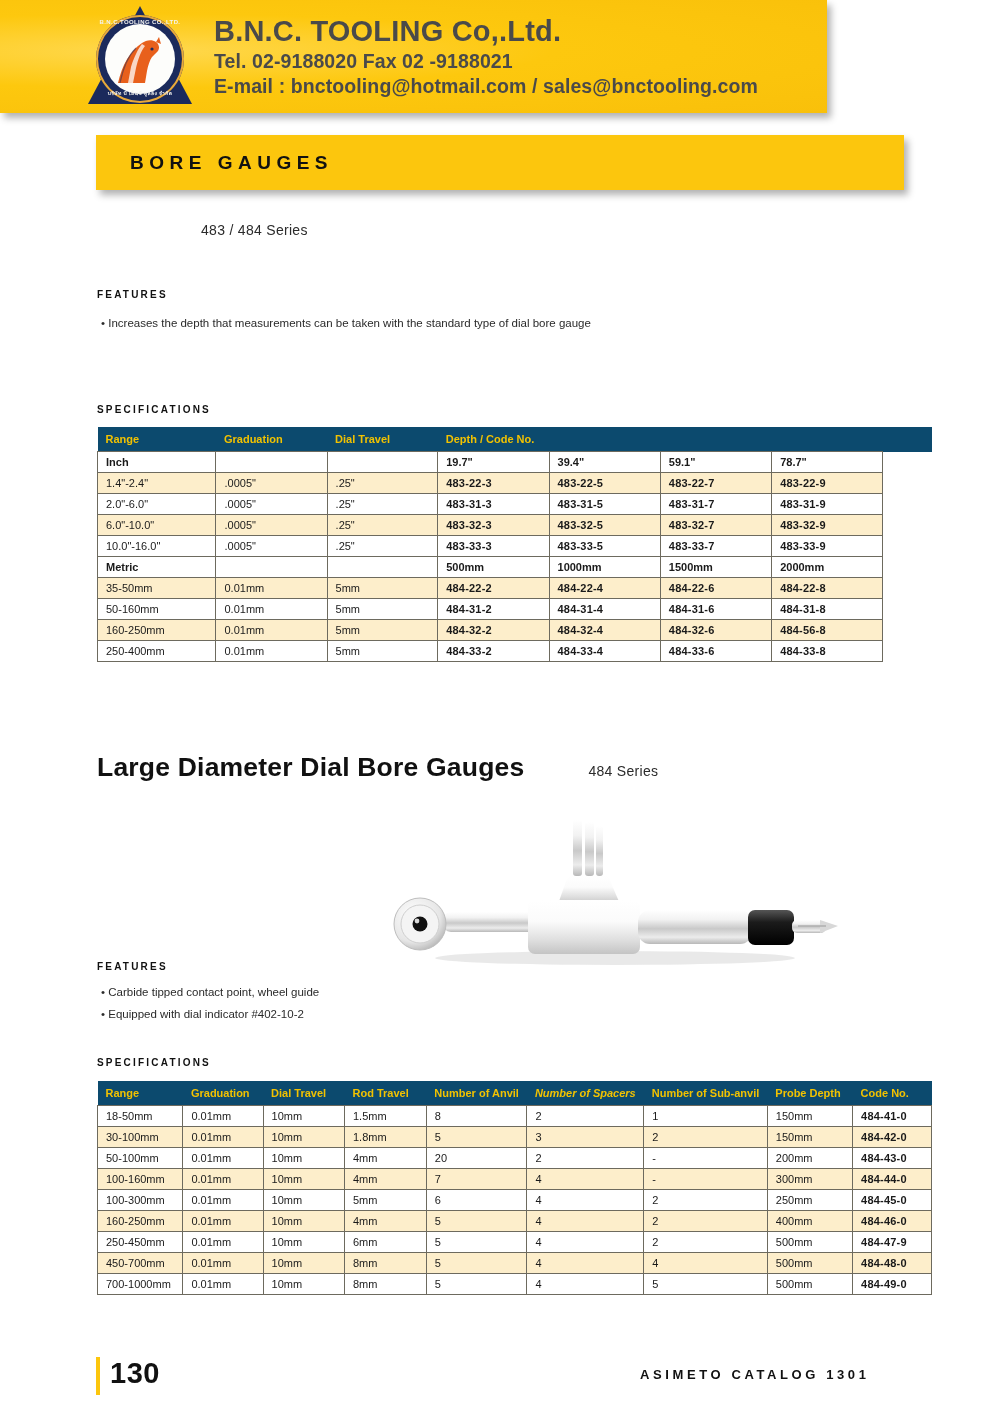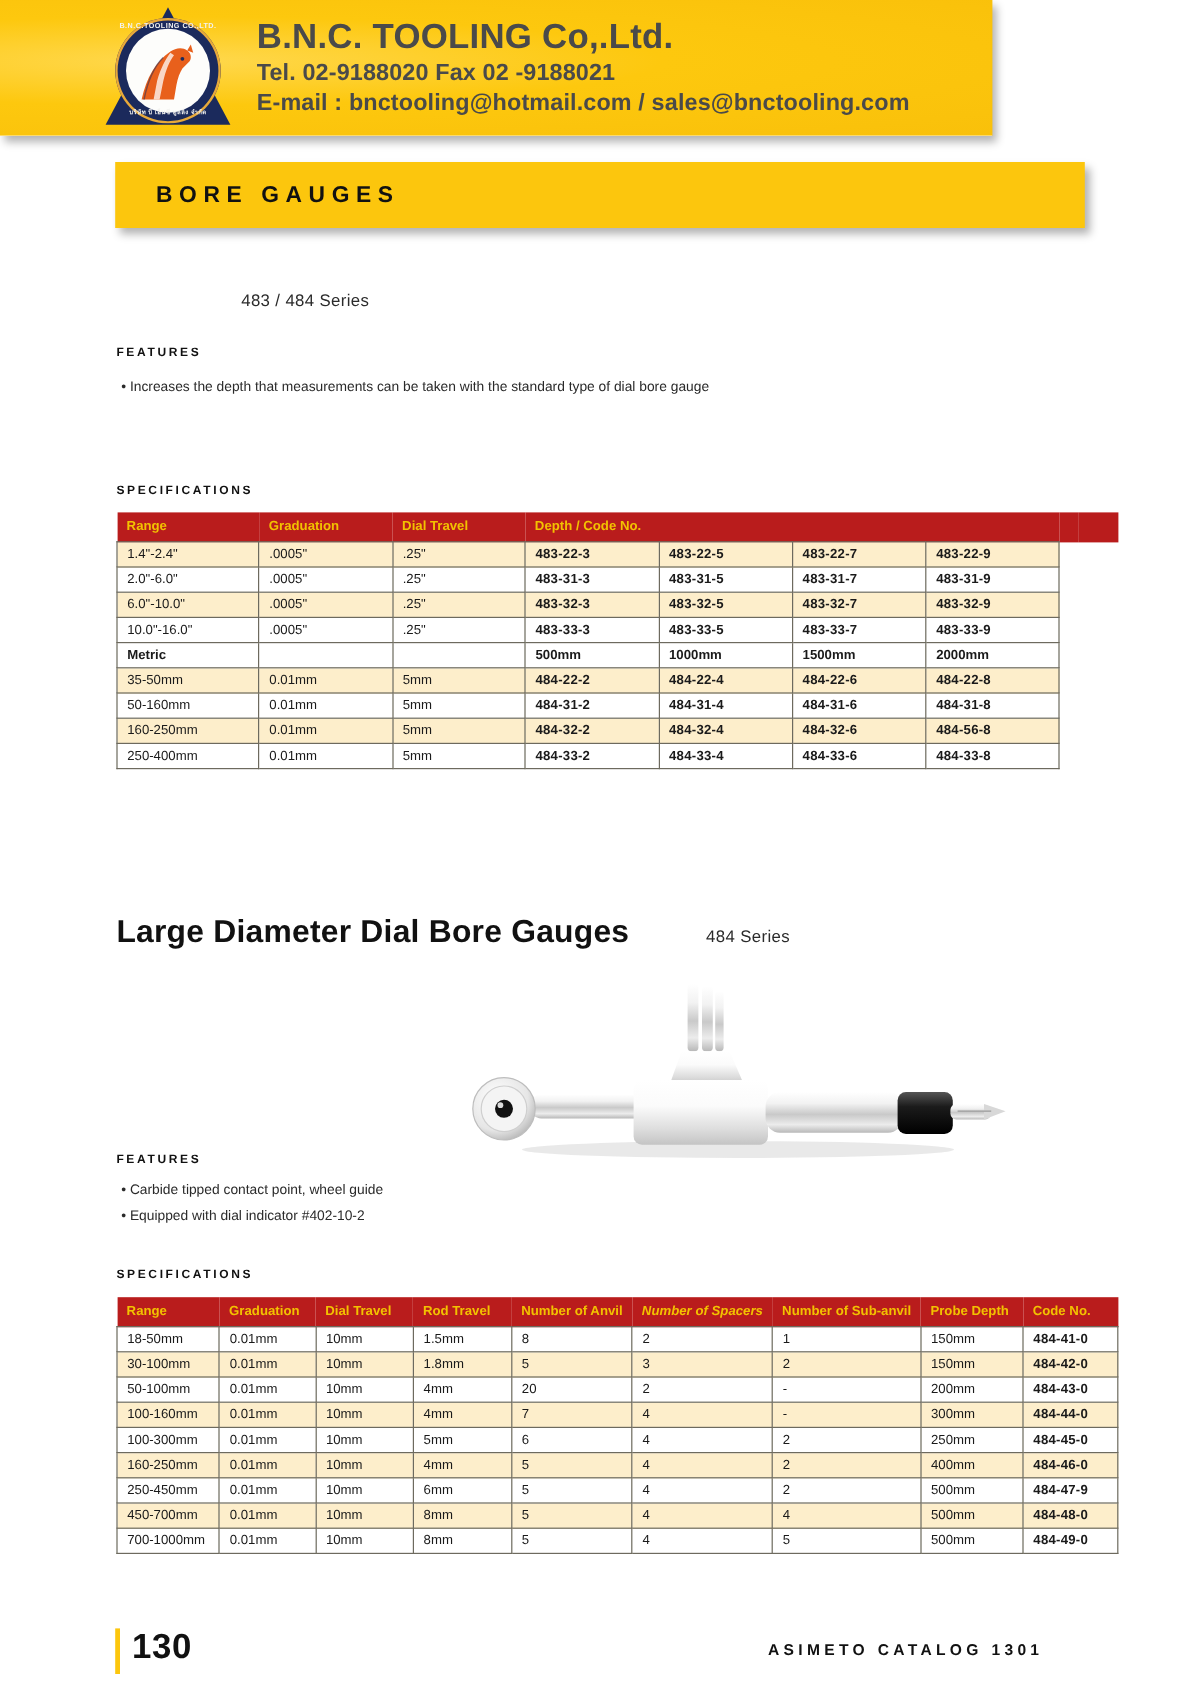--- a/index.html
+++ b/index.html
@@ -92,21 +92,21 @@
   
   .sec-title-row {
     position: absolute; left: 97px;
     display: flex; align-items: baseline;
   }
   .sec-title {
     font-size: 26.5px; font-weight: bold; color: #111;
     letter-spacing: 0.2px;
   }
   .sec-series {
-    font-size: 14px; color: #2b2b2b; letter-spacing: 0.3px; margin-top: 20px;
+    font-size: 14px; color: #2b2b2b; letter-spacing: 0.3px;
   }
 
   .label-heading {
     position: absolute; left: 97px;
     font-size: 10px; font-weight: bold; color: #111;
     letter-spacing: 2.2px;
   }
 
   .feature-list {
     position: absolute; left: 101px;
@@ -116,21 +116,21 @@
 
   
   table.spec {
     position: absolute;
     border-collapse: collapse;
     font-size: 11px;
     color: #1a1a1a;
     background: #fff;
   }
   table.spec th {
-    background: #b91c1c;
+    background: #0c4a6e;
     color: #f2c200;
     font-size: 11px;
     font-weight: bold;
     text-align: left;
     padding: 6px 8px 6px 8px;
     border: none;
     white-space: nowrap;
   }
   table.spec td {
     border: 1px solid #6d6a5e;
@@ -214,20 +214,29 @@
         <th colspan="1" style="width: 15%;">Range</th>
         <th colspan="1" style="width: 14%;">Graduation</th>
         <th colspan="1" style="width: 14%;">Dial Travel</th>
         <th colspan="4" style="width: 14.25%;">Depth / Code No.</th>
         <th style="width: 14.25%;"></th>
         <th style="width: 14.25%;"></th>
         <th style="width: 14.25%;"></th>
       </tr>
     </thead>
   <tbody>
+      <tr class="grouphdr">
+        <td style="width: 15%;">Inch</td>
+        <td style="width: 14%;"></td>
+        <td style="width: 14%;"></td>
+        <td style="width: 14.25%;">19.7"</td>
+        <td style="width: 14.25%;">39.4"</td>
+        <td style="width: 14.25%;">59.1"</td>
+        <td style="width: 14.25%;">78.7"</td>
+      </tr>
       <tr class="alt">
         <td style="width: 15%;">1.4"-2.4"</td>
         <td style="width: 14%;">.0005"</td>
         <td style="width: 14%;">.25"</td>
         <td class="code" style="width: 14.25%;">483-22-3</td>
         <td class="code" style="width: 14.25%;">483-22-5</td>
         <td class="code" style="width: 14.25%;">483-22-7</td>
         <td class="code" style="width: 14.25%;">483-22-9</td>
       </tr>
       <tr>

